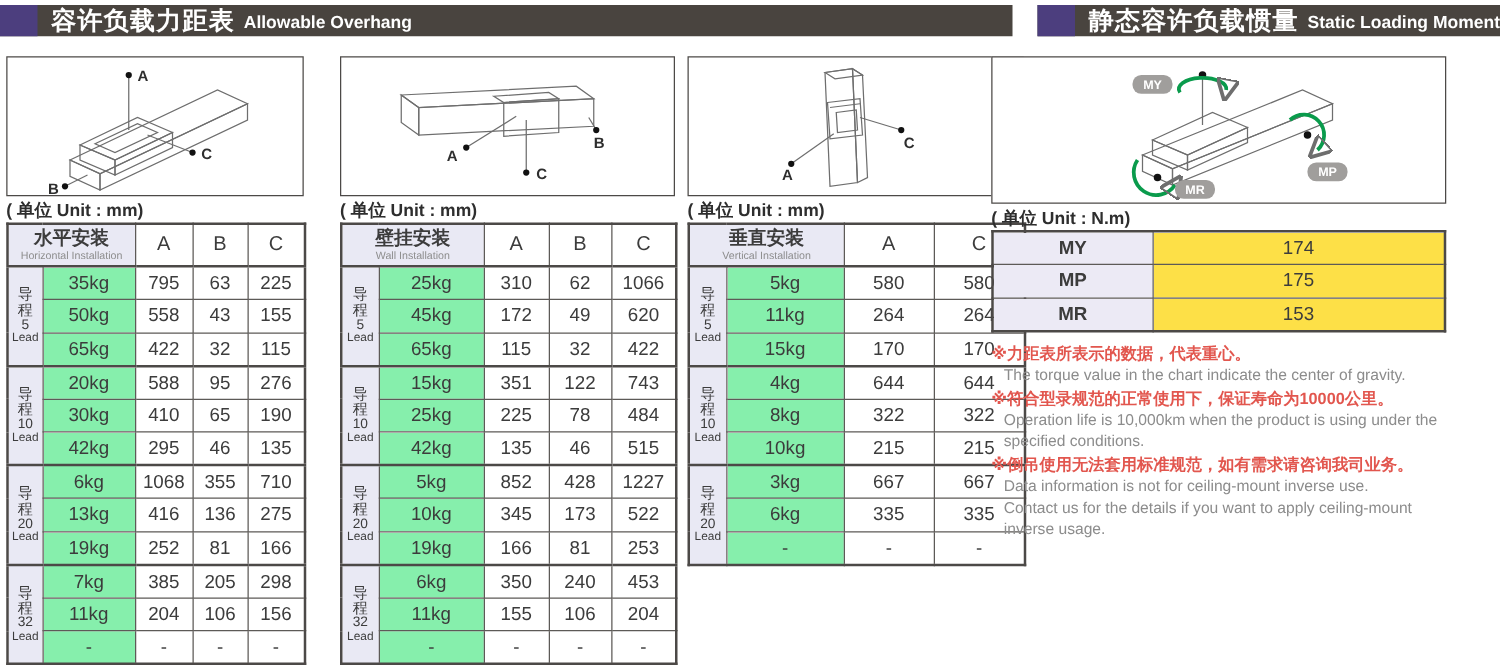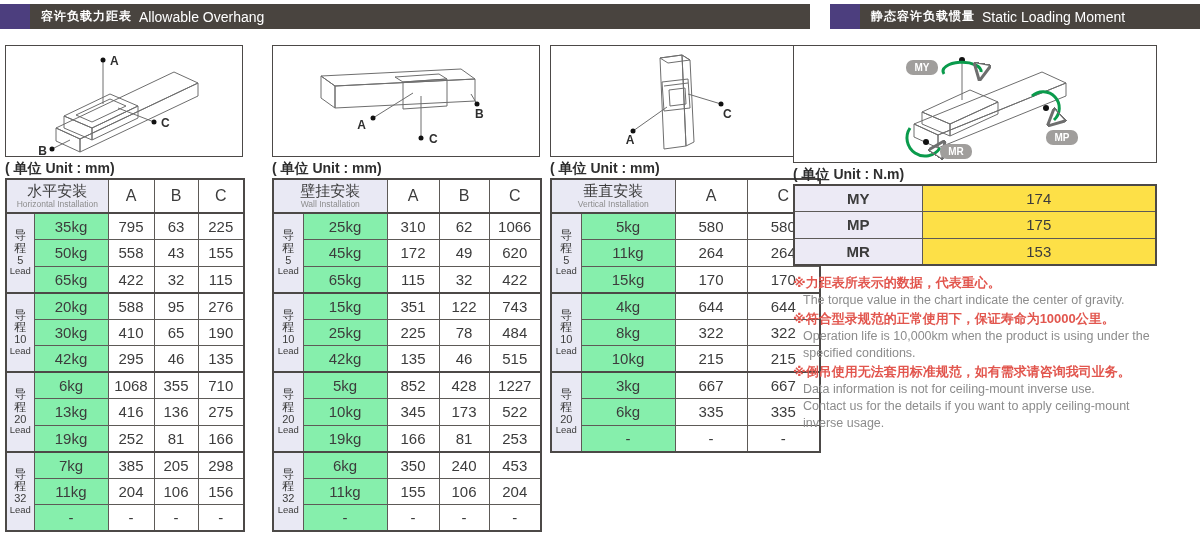--- a/index.html
+++ b/index.html
@@ -1,29 +1,29 @@
 <!DOCTYPE html>
 <html><head>
 <meta charset="utf-8">
 <style>
 *{margin:0;padding:0;box-sizing:border-box}
 html,body{width:1200px;height:536px}
 body{position:relative;overflow:hidden;background:#fff;font-family:"Liberation Sans","DejaVu Sans",sans-serif;color:#3c3c3c}
 .hbar{position:absolute;top:4px;height:25px;background:#49443f;color:#fff;display:flex;align-items:center}
 .hsq{width:30px;height:25px;background:#4c3e7e;margin-right:11px;flex:0 0 auto}
-.hzh{font-size:12px;font-weight:bold;letter-spacing:1px;white-space:nowrap}
-.hen{font-size:14px;font-weight:normal;margin-left:7px;white-space:nowrap}
+.hzh{font-size:20px;font-weight:bold;letter-spacing:1px;white-space:nowrap}
+.hen{font-size:14px;font-weight:bold;margin-left:7px;white-space:nowrap}
 .group{position:absolute;top:45px}
 .dbox{border:1px solid #4c4947;background:#fff;overflow:hidden}
 .unit{font-size:14px;font-weight:bold;color:#2e2e2e;height:21px;padding:3px 2px 0 0;white-space:nowrap}
 table.mtab{border-collapse:collapse;table-layout:fixed;width:100%;border:2px solid #4c4947}
 .mtab th,.mtab td{border:1px solid #5d5a57;text-align:center;vertical-align:middle;overflow:hidden;white-space:nowrap}
 .mtab thead th{height:34px;border-bottom:2px solid #4c4947;background:#fff}
 .title-cell{background:#e9e9f4 !important}
-.tzh{font-size:15px;font-weight:normal;color:#3c3c3c;line-height:1.1}
+.tzh{font-size:15px;font-weight:bold;color:#3c3c3c;line-height:1.1}
 .ten{font-size:8.5px;font-weight:normal;color:#8d8d8d;line-height:1.1}
 .col-h{font-size:16px;font-weight:normal}
 .mtab tbody td{height:26.5px;font-size:15px}
 .gstart td{border-top:2px solid #4c4947}
 .lead-cell{background:#e9e9f4;line-height:1.05;padding:1px 0}
 .lead-cell span{display:block}
 .lead-cell .zh{font-size:12px}
 .lead-cell .num{font-size:11px}
 .lead-cell .sm{font-size:9.5px}
 .wcell{background:#86efac}

